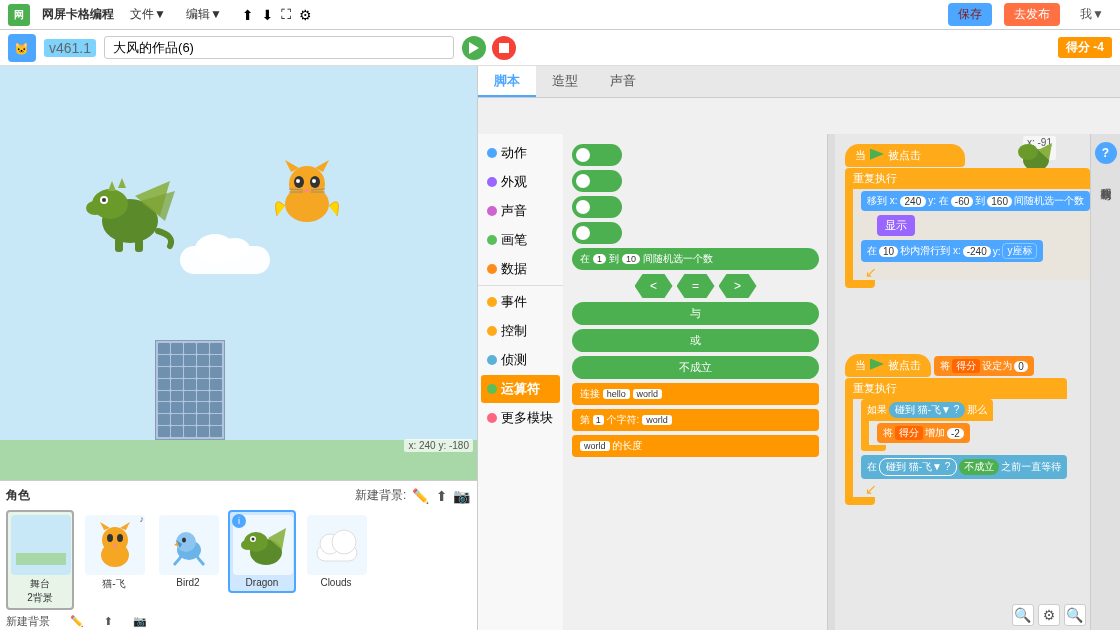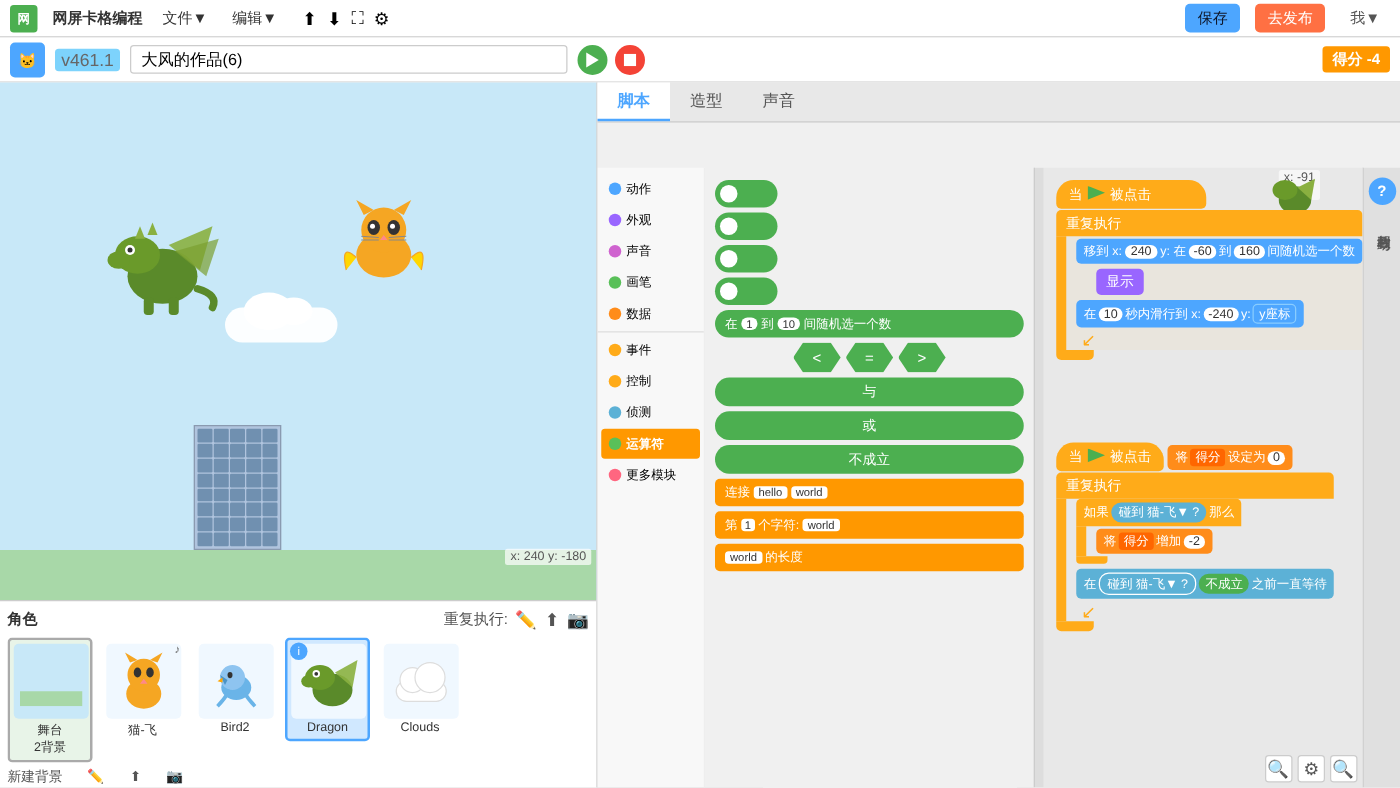--- a/index.html
+++ b/index.html
@@ -6,21 +6,21 @@
     body { font-family: 'Microsoft YaHei', Arial, sans-serif; font-size: 12px; background: #e0e0e0; overflow: hidden; width: 1120px; height: 630px; }
     
     
     #menubar {
       display: flex; align-items: center; background: #fff; height: 30px;
       border-bottom: 1px solid #ccc; padding: 0 8px; gap: 12px;
     }
     .menu-logo { width: 22px; height: 22px; background: #4CAF50; border-radius: 3px; display: flex; align-items: center; justify-content: center; color: white; font-size: 10px; font-weight: bold; }
     .menu-item { cursor: pointer; font-size: 12px; color: #333; padding: 2px 4px; }
     .spacer { flex: 1; }
-    .btn-save { background: #4da6ff; color: #0f172a; border: none; border-radius: 4px; padding: 3px 10px; cursor: pointer; font-size: 12px; }
+    .btn-save { background: #4da6ff; color: #7f1d1d; border: none; border-radius: 4px; padding: 3px 10px; cursor: pointer; font-size: 12px; }
     .btn-publish { background: #ff7043; color: white; border: none; border-radius: 4px; padding: 3px 10px; cursor: pointer; font-size: 12px; }
     .menu-right { color: #555; font-size: 12px; padding: 0 8px; }
     
     
     #titlebar {
       display: flex; align-items: center; background: #fff; height: 36px;
       border-bottom: 1px solid #ddd; padding: 0 8px; gap: 8px;
     }
     .project-icon { width: 28px; height: 28px; background: #4da6ff; border-radius: 4px; display: flex; align-items: center; justify-content: center; }
     .project-title-input { flex: 1; border: 1px solid #ccc; border-radius: 3px; padding: 3px 8px; font-size: 13px; max-width: 350px; }
@@ -63,21 +63,21 @@
     .tab.active { background: #fff; border-bottom: 2px solid #4da6ff; color: #4da6ff; font-weight: bold; }
     .tab:not(.active) { color: #555; }
     .tab-spacer { flex: 1; }
     .help-btn { width: 22px; height: 22px; background: #4da6ff; border-radius: 50%; color: white; display: flex; align-items: center; justify-content: center; font-size: 12px; font-weight: bold; margin: 4px; cursor: pointer; }
     
     
     #code-panels { display: flex; flex: 1; overflow: hidden; }
     
     
     #categories { width: 86px; background: #f8f8f8; border-right: 1px solid #eee; padding: 4px 0; }
-    .category-item { display: flex; align-items: center; padding: 5px 6px; cursor: pointer; font-size: 10px; border-radius: 3px; margin: 1px 3px; }
+    .category-item { display: flex; align-items: center; padding: 5px 6px; cursor: pointer; font-size: 13px; border-radius: 3px; margin: 1px 3px; }
     .category-item.active { background: #ff9800; color: white; font-weight: bold; }
     .cat-dot { width: 10px; height: 10px; border-radius: 50%; margin-right: 4px; flex-shrink: 0; }
     
     
     #blocks-list { flex: 1; padding: 4px; overflow-y: auto; }
     .block-toggle { background: #4CAF50; border-radius: 12px; width: 50px; height: 22px; display: flex; align-items: center; padding: 0 4px; cursor: pointer; }
     .block-toggle-inner { width: 14px; height: 14px; background: white; border-radius: 50%; }
     
     
     #script-area { flex: 1; background: #e8e8e8; position: relative; overflow: hidden; }
@@ -259,21 +259,21 @@
 
       <div style="position:absolute;bottom:28px;right:4px;font-size:10px;color:#555;background:rgba(255,255,255,0.7);padding:1px 4px;border-radius:2px;">
         <span>x: 240</span> <span>y: -180</span>
       </div>
     </div>
 
     <div id="sprite-panel">
       <div class="sprite-panel-header">
         <span class="sprite-panel-title">角色</span>
         <div class="new-sprite-area">
-          <span>重复执行:</span>
+          <span>新建背景:</span>
           <div style="cursor:pointer;font-size:14px;">✏️</div>
           <div style="cursor:pointer;font-size:14px;">⬆</div>
           <div style="cursor:pointer;font-size:14px;">📷</div>
         </div>
       </div>
       <div class="sprite-list">
 
         <div class="sprite-item" style="background:#e8f4e8;border:2px solid #aaa;">
           <div class="sprite-thumb stage-sprite" style="background:#c8e8f8;position:relative;">
             <svg width="50" height="40" viewBox="0 0 50 40">

